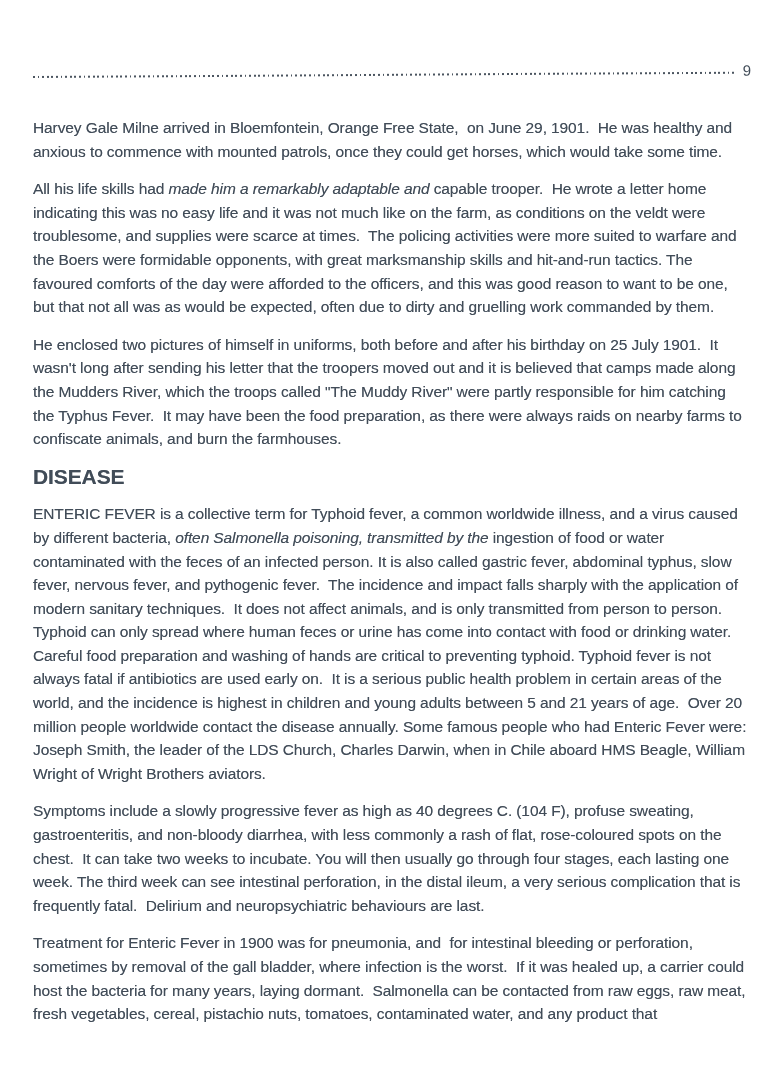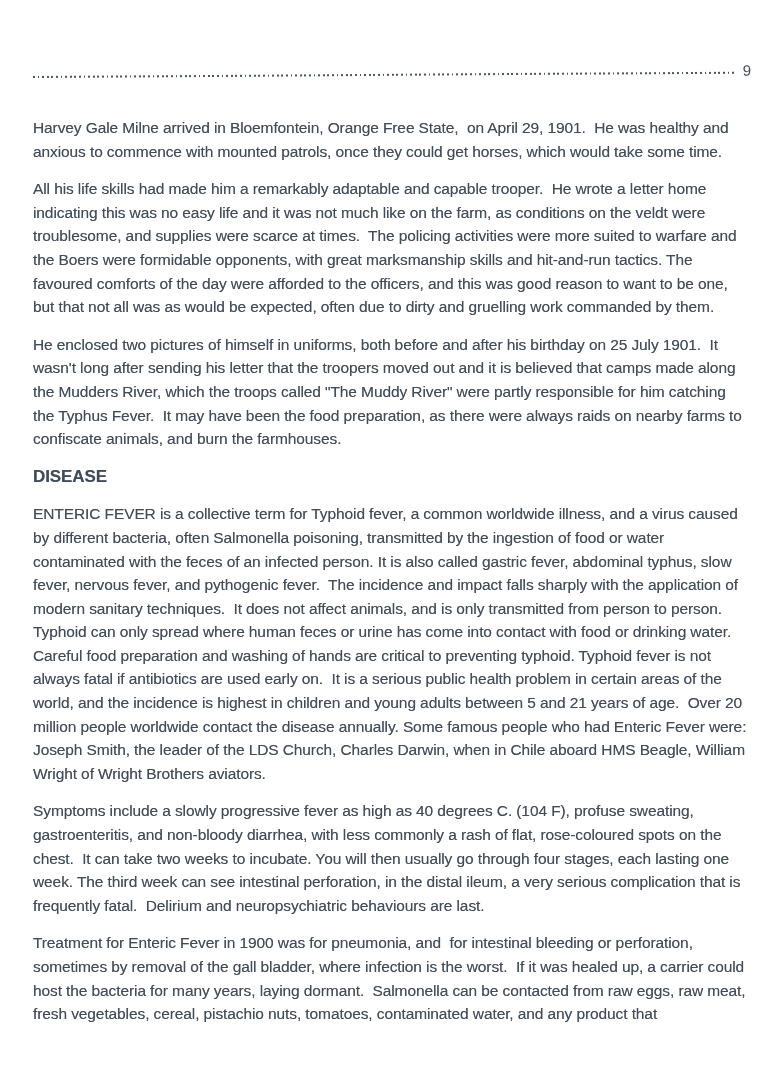--- a/index.html
+++ b/index.html
@@ -52,38 +52,38 @@
     line-height: 23.6px;
     letter-spacing: -0.1px;
     text-shadow: 0 0 0.5px rgba(62, 73, 88, 0.55);
   }
   p.paragraph {
     margin: 0 0 14px 0;
     white-space: pre-wrap;
   }
   h2.heading {
     margin: 0 0 14px 0;
-    font-size: 17px;
+    font-size: 21px;
     line-height: 23.6px;
     font-weight: bold;
     letter-spacing: -0.1px;
   }
   .run { }
-  .it { }
+  .it { font-style: italic; }
 </style>
 </head>
 <body>
 
 <div class="page">
   <header class="leader-row">
     <div class="dots"></div>
     <span class="pagenum">9</span>
   </header>
   <main class="doc" id="doc-body">
-      <p class="paragraph"><span class="run">Harvey Gale Milne arrived in Bloemfontein, Orange Free State,  on April 29, 1901.  He was healthy and anxious to commence with mounted patrols, once they could get horses, which would take some time.</span></p>
+      <p class="paragraph"><span class="run">Harvey Gale Milne arrived in Bloemfontein, Orange Free State,  on June 29, 1901.  He was healthy and anxious to commence with mounted patrols, once they could get horses, which would take some time.</span></p>
       <p class="paragraph"><span class="run">All his life skills had </span><span class="run it">made him a remarkably adaptable and</span><span class="run"> capable trooper.  He wrote a letter home indicating this was no easy life and it was not much like on the farm, as conditions on the veldt were troublesome, and supplies were scarce at times.  The policing activities were more suited to warfare and the Boers were formidable opponents, with great marksmanship skills and hit-and-run tactics. The favoured comforts of the day were afforded to the officers, and this was good reason to want to be one, but that not all was as would be expected, often due to dirty and gruelling work commanded by them.</span></p>
       <p class="paragraph"><span class="run">He enclosed two pictures of himself in uniforms, both before and after his birthday on 25 July 1901.  It wasn't long after sending his letter that the troopers moved out and it is believed that camps made along the Mudders River, which the troops called "The Muddy River" were partly responsible for him catching the Typhus Fever.  It may have been the food preparation, as there were always raids on nearby farms to confiscate animals, and burn the farmhouses.</span></p>
       <h2 class="heading"><span class="run">DISEASE</span></h2>
       <p class="paragraph"><span class="run">ENTERIC FEVER is a collective term for Typhoid fever, a common worldwide illness, and a virus caused by different bacteria, </span><span class="run it">often Salmonella poisoning, transmitted by the</span><span class="run"> ingestion of food or water contaminated with the feces of an infected person. It is also called gastric fever, abdominal typhus, slow fever, nervous fever, and pythogenic fever.  The incidence and impact falls sharply with the application of modern sanitary techniques.  It does not affect animals, and is only transmitted from person to person.  Typhoid can only spread where human feces or urine has come into contact with food or drinking water.  Careful food preparation and washing of hands are critical to preventing typhoid. Typhoid fever is not always fatal if antibiotics are used early on.  It is a serious public health problem in certain areas of the world, and the incidence is highest in children and young adults between 5 and 21 years of age.  Over 20 million people worldwide contact the disease annually. Some famous people who had Enteric Fever were: Joseph Smith, the leader of the LDS Church, Charles Darwin, when in Chile aboard HMS Beagle, William Wright of Wright Brothers aviators.</span></p>
       <p class="paragraph"><span class="run">Symptoms include a slowly progressive fever as high as 40 degrees C. (104 F), profuse sweating, gastroenteritis, and non-bloody diarrhea, with less commonly a rash of flat, rose-coloured spots on the chest.  It can take two weeks to incubate. You will then usually go through four stages, each lasting one week. The third week can see intestinal perforation, in the distal ileum, a very serious complication that is frequently fatal.  Delirium and neuropsychiatric behaviours are last.</span></p>
       <p class="paragraph"><span class="run">Treatment for Enteric Fever in 1900 was for pneumonia, and  for intestinal bleeding or perforation, sometimes by removal of the gall bladder, where infection is the worst.  If it was healed up, a carrier could host the bacteria for many years, laying dormant.  Salmonella can be contacted from raw eggs, raw meat, fresh vegetables, cereal, pistachio nuts, tomatoes, contaminated water, and any product that</span></p>
     </main>
 </div>
 
 </body></html>

